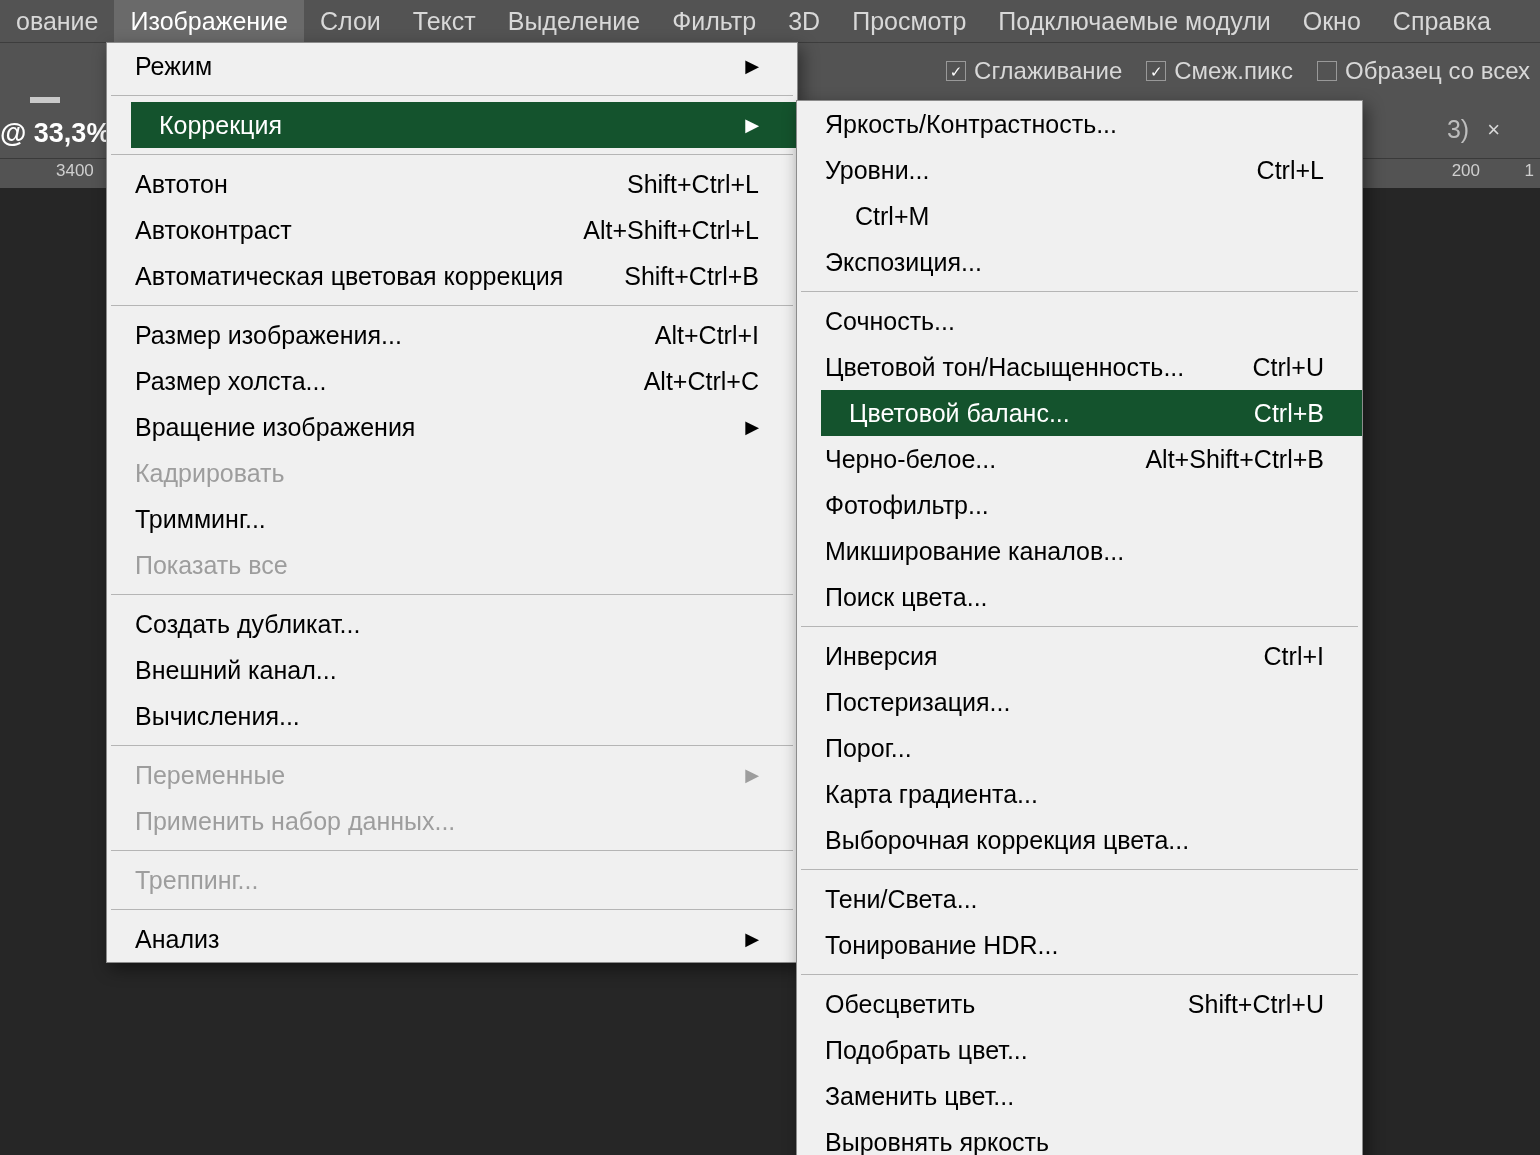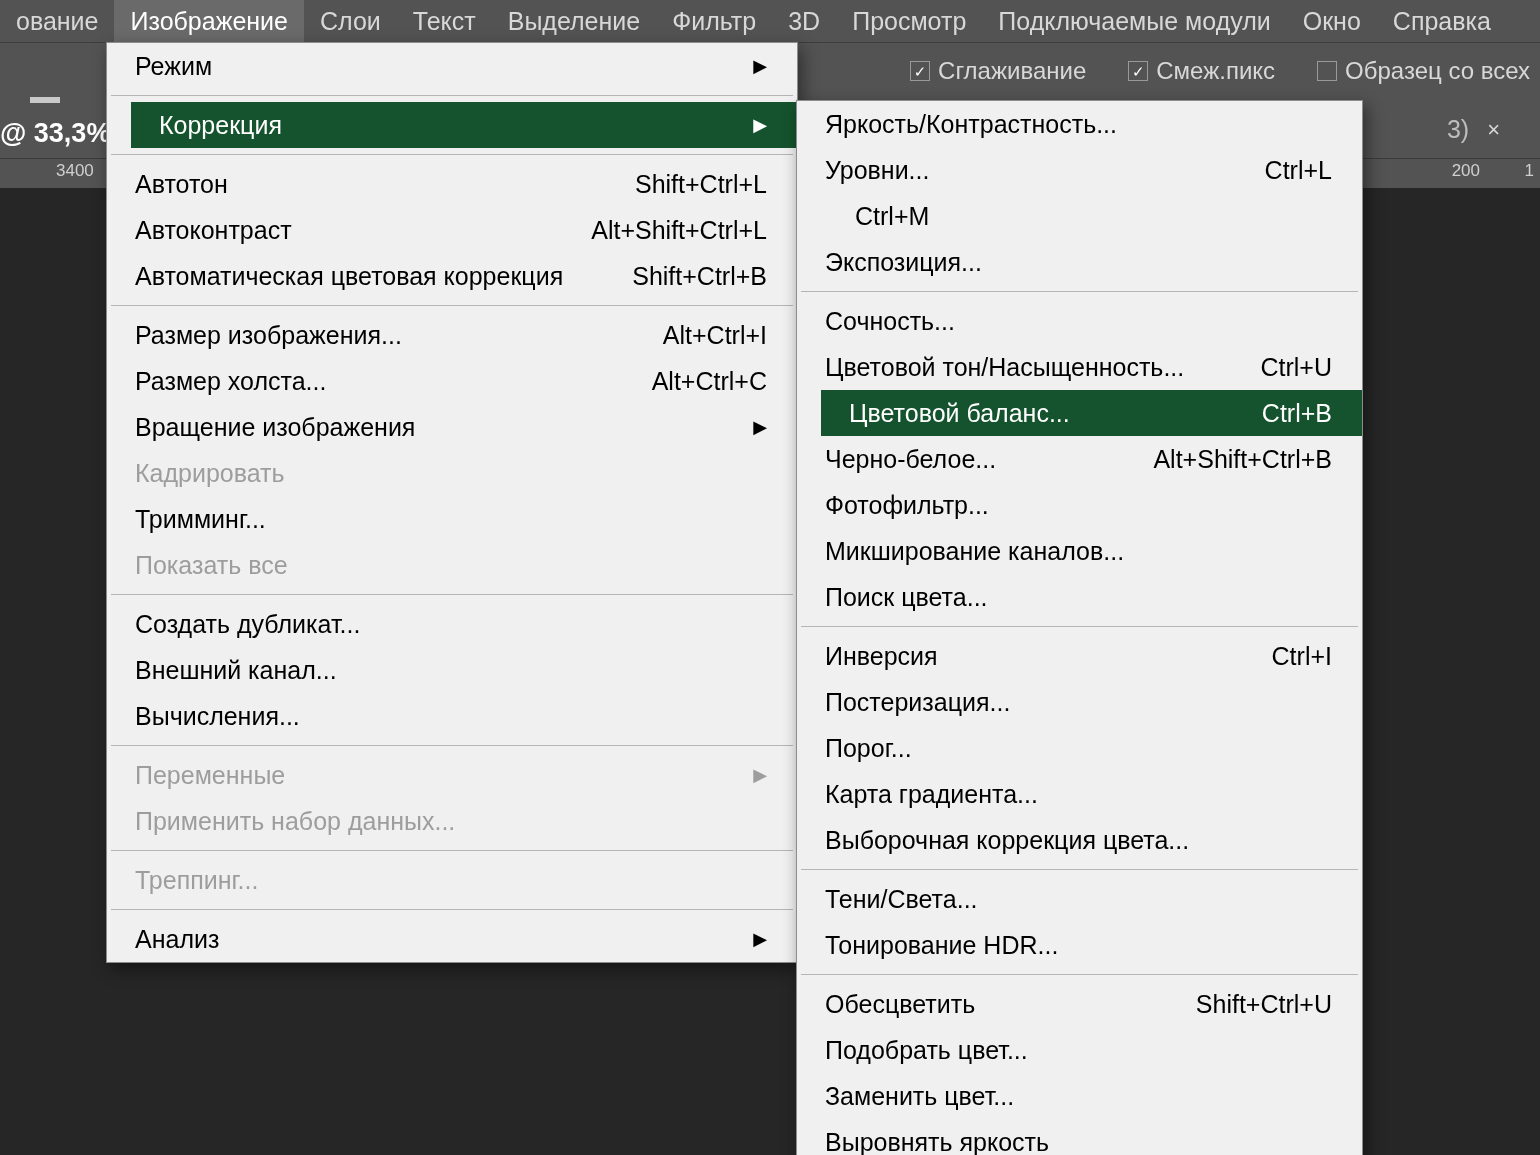--- a/index.html
+++ b/index.html
@@ -46,21 +46,21 @@
     background: #535353;
     border-top: 1px solid #3d3d3d;
     border-bottom: 1px solid #3d3d3d;
   }
   .optionsbar .opt-right {
     position: absolute;
     right: 10px;
     top: 14px;
     display: flex;
     align-items: center;
-    gap: 42px;
+    gap: 24px;
     color: #d8d8d8;
     font-size: 24px;
   }
   .cbx {
     display: inline-flex;
     align-items: center;
     gap: 8px;
   }
   .cbx .box {
     width: 18px; height: 18px;
@@ -135,21 +135,21 @@
     background:#f0f0f0;
     border:1px solid #8c8c8c;
     box-shadow: 4px 6px 16px rgba(0,0,0,0.45);
     color:#000;
     font-size:25px;
   }
   .dropdown .row {
     display:flex;
     align-items:center;
     justify-content:space-between;
-    padding: 6px 30px 6px 28px;
+    padding: 6px 38px 6px 28px;
     white-space:nowrap;
     min-height:34px;
   }
   .dropdown .row .lbl { flex:1; }
   .dropdown .row .shortcut { color:#000; margin-left:30px; }
   .dropdown .row .arrow { margin-left:20px; font-size:18px; }
   .dropdown .row.sel {
     background:#14532d;
     color:#fff;
     margin-left:24px;

